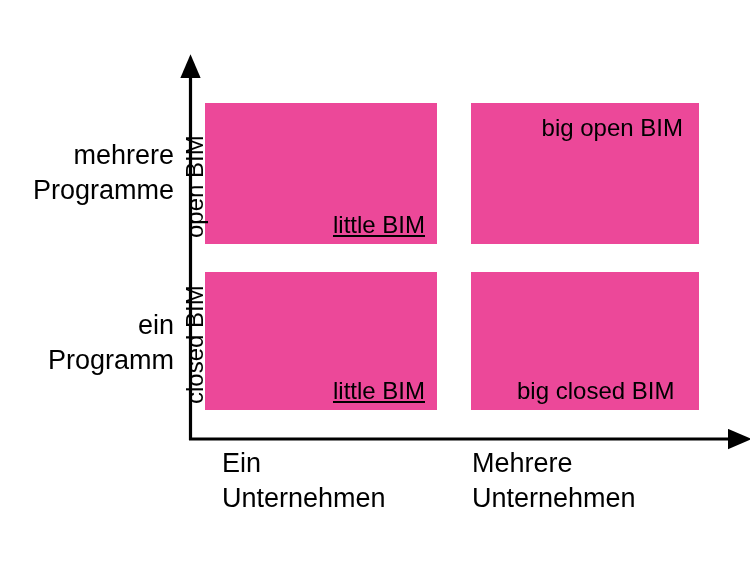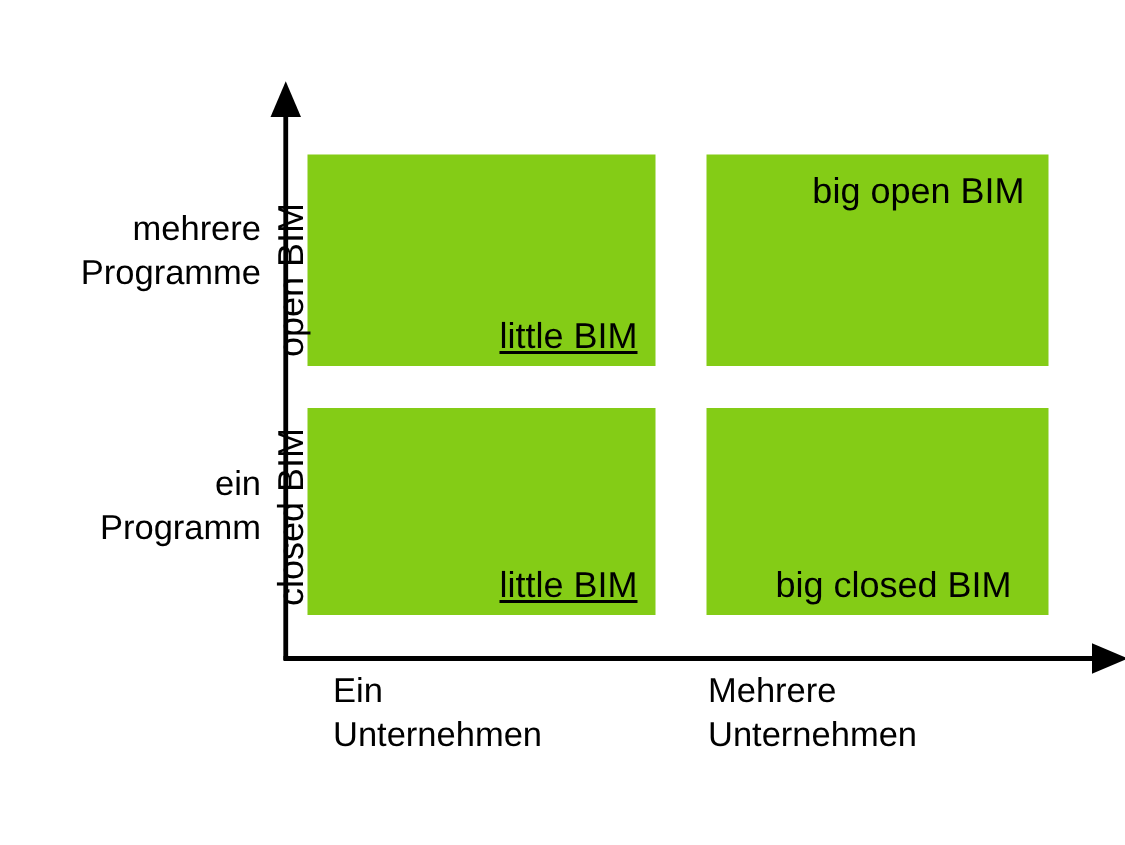--- a/index.html
+++ b/index.html
@@ -25,21 +25,21 @@
     left: 0;
     top: 0;
     width: 750px;
     height: 563px;
     pointer-events: none;
   }
 
   
   .quad {
     position: absolute;
-    background: #84cc16;
+    background: #ec4899;
     box-sizing: border-box;
   }
   .quad-tl { left: 205px; top: 103px;  width: 232px; height: 141px; }
   .quad-tr { left: 471px; top: 103px;  width: 228px; height: 141px; }
   .quad-bl { left: 205px; top: 272px;  width: 232px; height: 138px; }
   .quad-br { left: 471px; top: 272px;  width: 228px; height: 138px; }
 
   
   .quad-label {
     position: absolute;
@@ -60,21 +60,21 @@
     white-space: nowrap;
   }
   
   .lbl-br { right: 12px; bottom: 6px; text-decoration: underline; }
   .lbl-tr { right: 16px; top: 12px; }
   .lbl-b  { left: 46px;  bottom: 6px; }
 
   
   .axis-label {
     position: absolute;
-    font-size: 23px;
+    font-size: 27px;
     line-height: 1.28;
     white-space: pre;
     color: #000000;
   }
   .y-label { text-align: right; }
   .x-label { text-align: left; }
 
   .y-label-upper { right: 576px; top: 138px; }
   .y-label-lower { right: 576px; top: 308px; }
   .x-label-left  { left: 222px;  top: 446px; }

